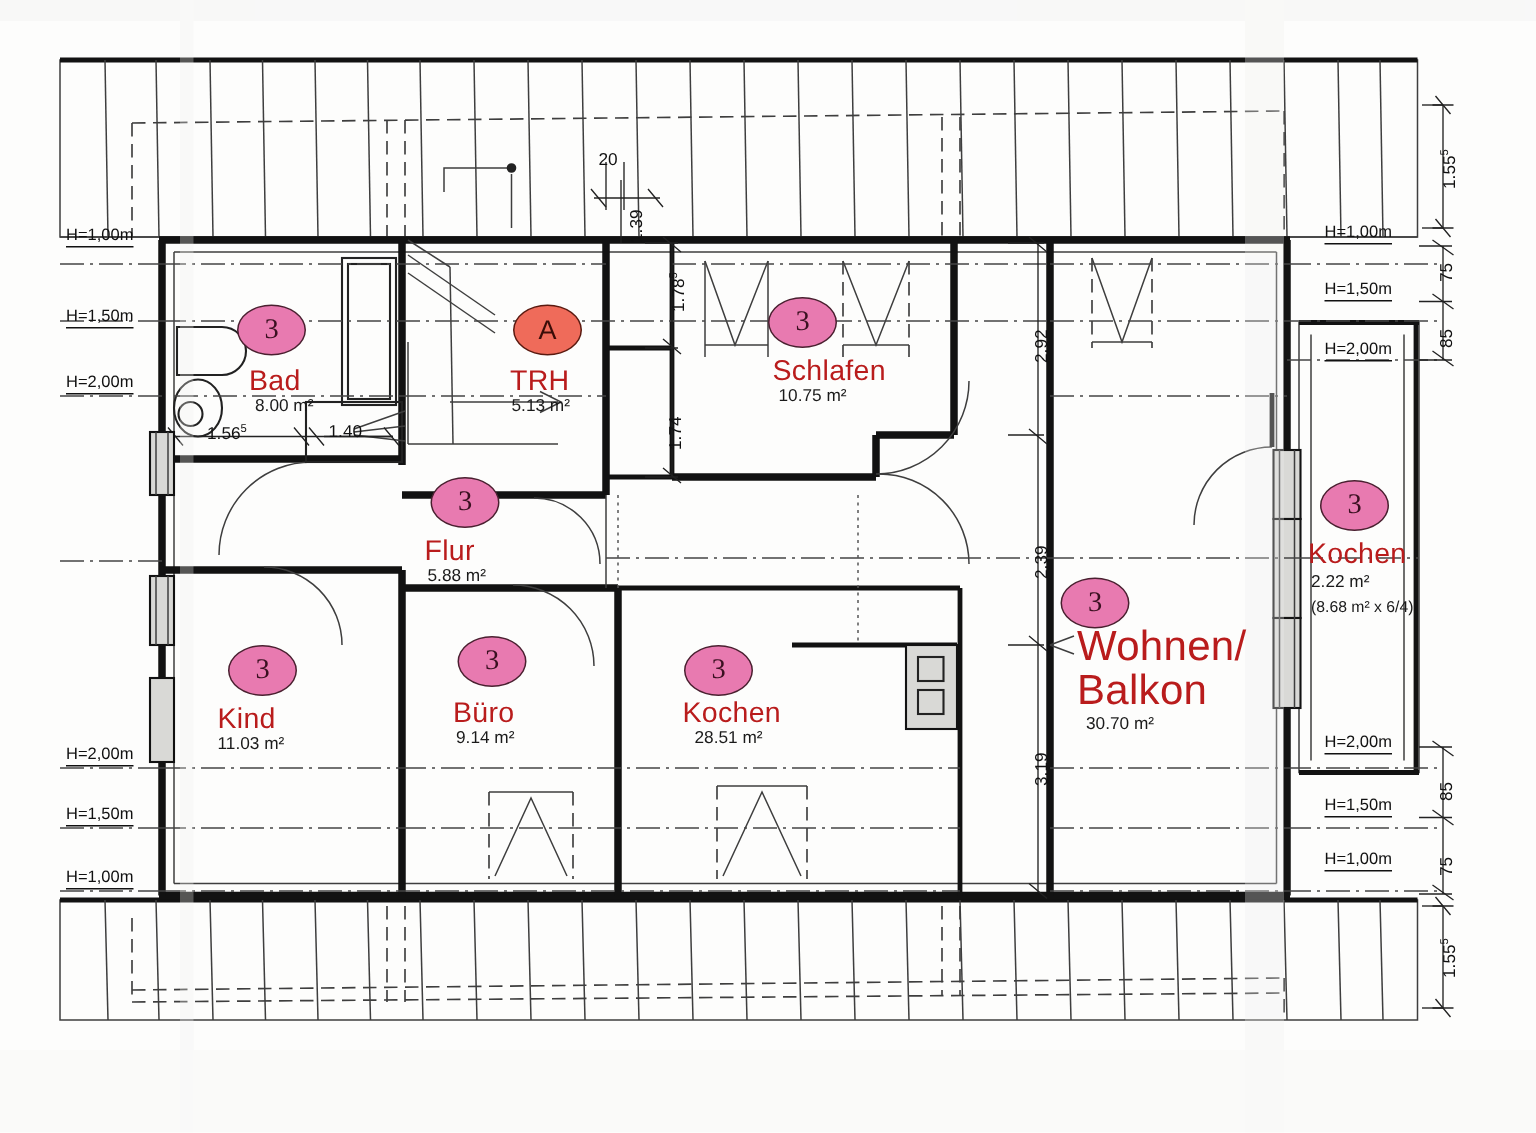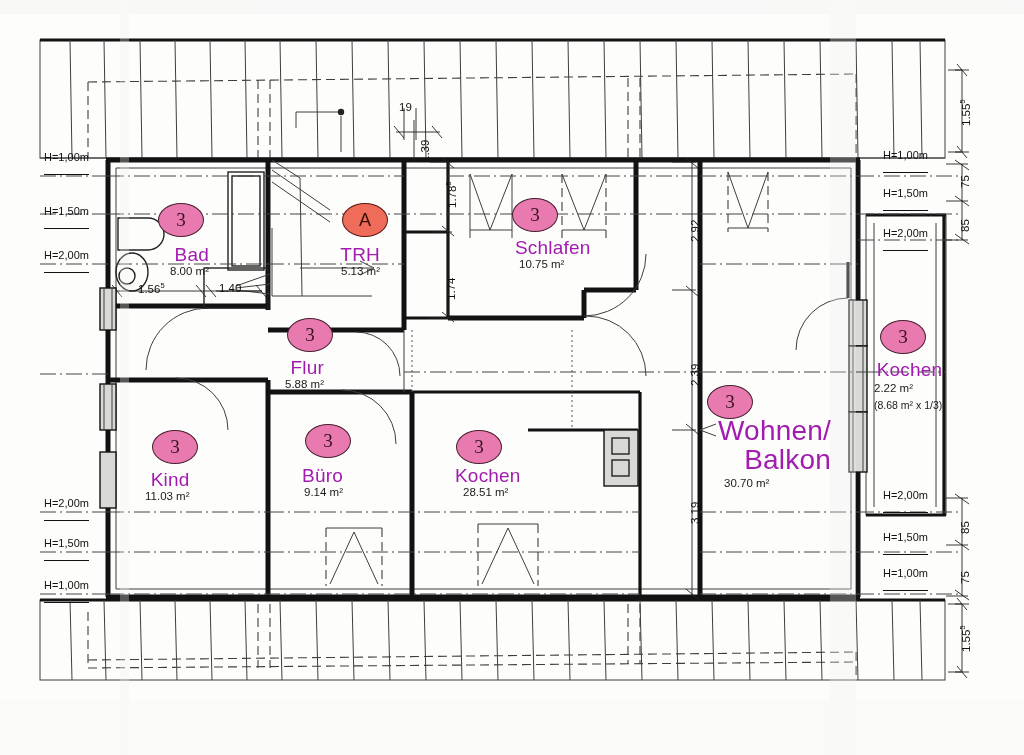--- a/index.html
+++ b/index.html
@@ -2,26 +2,26 @@
 <html><head>
 <meta charset="utf-8">
 <style>
   html,body{margin:0;padding:0;background:#ffffff;}
   body{width:1024px;height:755px;overflow:hidden;
        font-family:"Liberation Sans", sans-serif;color:#1a1a1a;}
   #sheet{position:relative;width:1024px;height:755px;
          background:#fdfdfc;}
   #sheet svg{position:absolute;left:0;top:0;}
   .lbl{position:absolute;white-space:nowrap;line-height:1.05;}
-  .room-name{font-size:19px;letter-spacing:.2px;color:#a21caf;text-align:right;}
+  .room-name{font-size:19px;letter-spacing:.2px;color:#b91c1c;}
   .room-name.big{font-size:28px;}
   .room-area{font-size:11.5px;color:#1a1a1a;}
   .room-area.sub{font-size:10.5px;}
   .hlab{font-size:11px;color:#111;}
-  .hlab u{text-decoration:none;border-bottom:1.4px solid #111;padding-bottom:11px;}
+  .hlab u{text-decoration:none;border-bottom:1.4px solid #111;padding-bottom:1px;}
   .dim{font-size:11.5px;color:#111;}
   .dim.vert{transform:rotate(-90deg);transform-origin:left top;}
   .dim sup{font-size:7.5px;vertical-align:super;}
   .badge{position:absolute;width:44px;height:32px;border-radius:50%;
          border:1.6px solid #4a2030;background:#e87ab0;
          display:flex;align-items:center;justify-content:center;
          font-size:19px;color:#3a1020;font-family:"Liberation Serif",serif;}
   .badge.alt{background:#ef6b5a;border-color:#5a1a10;color:#3a0d08;
              font-family:"Liberation Sans",sans-serif;font-size:18px;}
 </style>
@@ -441,21 +441,21 @@
 
   <div class="lbl" style="left:718px;top:416px">
     <div class="room-name big">Wohnen/</div>
     <div class="room-name big">Balkon</div>
     <div class="room-area" style="margin-left:6px;margin-top:2px">30.70 m²</div>
   </div>
 
   <div class="lbl" style="left:872px;top:360px">
     <div class="room-name">Kochen</div>
     <div class="room-area" style="margin-left:2px;margin-top:2px">2.22 m²</div>
-    <div class="room-area sub" style="margin-left:2px;margin-top:6px">(8.68 m² x 1/3)</div>
+    <div class="room-area sub" style="margin-left:2px;margin-top:6px">(8.68 m² x 6/4)</div>
   </div>
 
   <div class="lbl hlab" style="left:44px;top:152px">
     <u>H=1,00m</u></div>
   <div class="lbl hlab" style="left:44px;top:206px">
     <u>H=1,50m</u></div>
   <div class="lbl hlab" style="left:44px;top:250px">
     <u>H=2,00m</u></div>
 
   <div class="lbl hlab" style="left:44px;top:498px">
@@ -479,21 +479,21 @@
   <div class="lbl hlab" style="left:883px;top:568px">
     <u>H=1,00m</u></div>
 
   <div class="lbl dim" style="left:138px;top:282px">
     <span>1.56</span><sup>5</sup>
   </div>
   <div class="lbl dim" style="left:219px;top:282px">
     <span>1.40</span>
   </div>
   <div class="lbl dim" style="left:399px;top:101px">
-    <span>19</span>
+    <span>20</span>
   </div>
   <div class="lbl dim vert" style="left:419px;top:162px">
     <span>1.39</span>
   </div>
   <div class="lbl dim vert" style="left:445px;top:208px">
     <span>1.78</span><sup>5</sup>
   </div>
   <div class="lbl dim vert" style="left:445px;top:300px">
     <span>1.74</span>
   </div>

